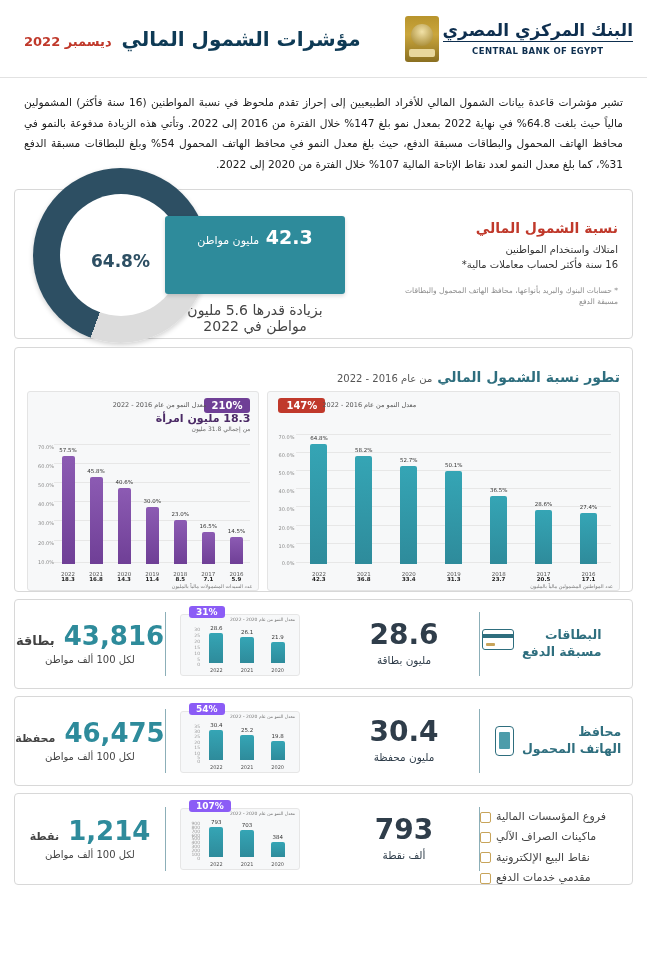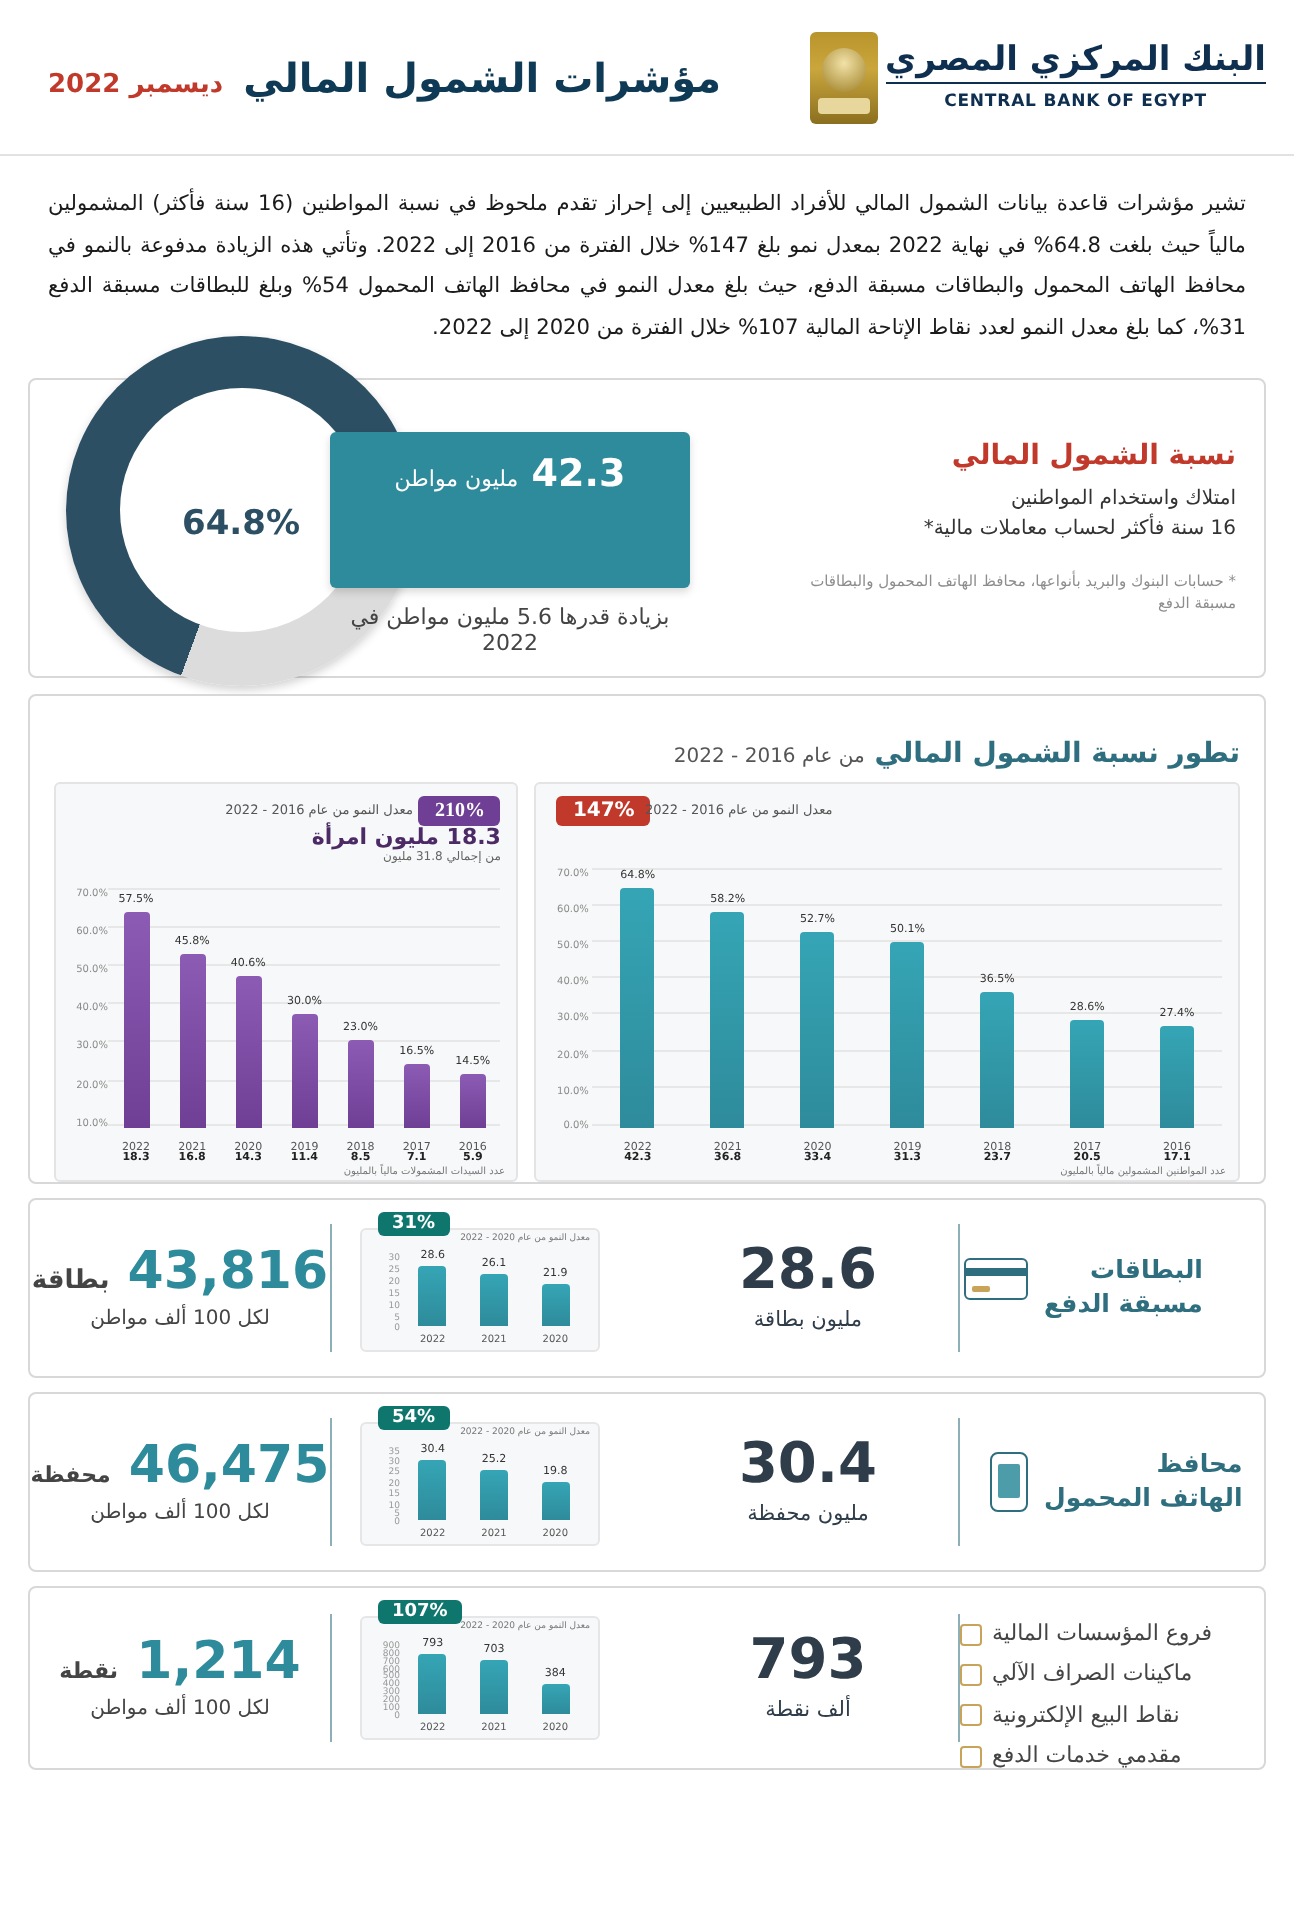--- a/index.html
+++ b/index.html
@@ -100,21 +100,21 @@
     color:#fff; text-align:center;
     padding-top:10px; direction:rtl;
     box-shadow: 0 2px 4px rgba(0,0,0,.15);
   }
   .teal-box .big { font-size:19px; font-weight:bold; }
   .teal-box .big small { font-size:11px; font-weight:normal;}
   .teal-box .small { font-size:10px; margin-top:6px; }
   .teal-box .small b { font-size:12px; }
   .growth-note {
     position:absolute; left:150px; top:112px; width:180px;
-    text-align:center; font-size:11px; color:#444; direction:rtl;
+    text-align:center; font-size:14px; color:#444; direction:rtl;
   }
 
   
   .evo-card {
     margin: 8px 14px 0 14px;
     border:1px solid #d8d8d8; border-radius:4px;
     height: 245px; position:relative; background:#fff; padding:21px 12px;
   }
   .evo-title { text-align:right; direction:rtl; font-size:14px; font-weight:bold; color:#2e6e7e; }
   .evo-title .tiny { font-size:10px; color:#555; font-weight:normal;}
@@ -198,21 +198,21 @@
   }
   .mini .mbars { position:absolute; left:20px; right:6px; top:14px; bottom:12px;
     display:flex; align-items:flex-end; justify-content:space-around; }
   .mini .mbar { width:14px; background: linear-gradient(180deg,#35a5b5,#2e8b9b); border-radius:2px 2px 0 0; position:relative;}
   .mini .mbar span { position:absolute; top:-8px; left:50%; transform:translateX(-50%); font-size:5.5px; color:#333; direction:ltr;}
   .mini .mx { position:absolute; left:20px; right:6px; bottom:2px; display:flex; justify-content:space-around; }
   .mini .mx span { font-size:5px; color:#555; direction:ltr; width:14px; text-align:center;}
   .mini .my { position:absolute; left:3px; top:12px; bottom:12px; width:16px;}
   .mini .my span { position:absolute; right:0; font-size:4.5px; color:#999; direction:ltr;}
   .mini-badge {
-    position:absolute; left:8px; top:-9px; background:#0f766e; color:#fff;
+    position:absolute; left:8px; top:-9px; background:#8b5cf6; color:#fff;
     font-size:9px; font-weight:bold; border-radius:3px; padding:1px 7px; direction:ltr;
   }
   .mini-badge-note {
     position:absolute; right:4px; top:2px; font-size:4.5px; color:#777; direction:rtl;
   }
   .m-list { list-style:none; text-align:right; direction:rtl; font-size:11px; color:#444; line-height:1.85;margin-top:12px; }
   .m-list li { display:flex; align-items:center; gap:5px; justify-content:flex-end;}
   .m-list .dot { width:11px;height:11px;border:1px solid #c8a45a;border-radius:2px; flex:0 0 auto;}
 </style>
 </head>
@@ -344,21 +344,21 @@
           <span>23.7</span>
           <span>31.3</span>
           <span>33.4</span>
           <span>36.8</span>
           <span>42.3</span>
         </div>
         <div class="axis-cap" style="bottom:1px;">عدد المواطنين المشمولين مالياً بالمليون</div>
       </div>
 
       <div class="panel side">
-        <div class="badge purple" style="top:6px; right:8px;font-family:Liberation Serif, serif;">210%</div>
+        <div class="badge purple" style="top:6px; right:8px;">210%</div>
         <div class="badge-label" style="top:9px; right:52px;">معدل النمو من عام 2016 - 2022</div>
         <div class="side-callout" style="top:20px; right:8px;">
           <div class="num">18.3 مليون امرأة</div>
           <div class="sub">من إجمالي 31.8 مليون</div>
         </div>
         <div class="yaxis" style="top:52px;">
           <span style="top:0%">70.0%</span>
           <span style="top:16%">60.0%</span>
           <span style="top:32%">50.0%</span>
           <span style="top:48%">40.0%</span>

